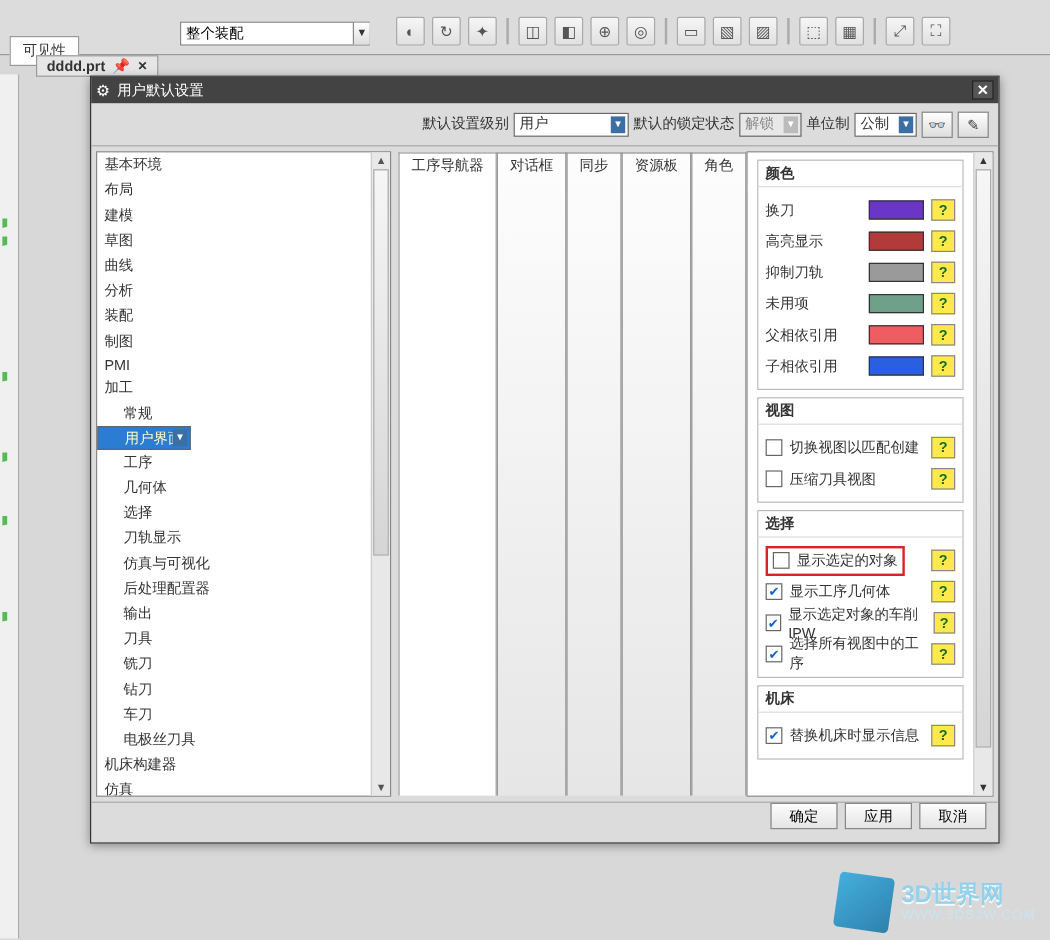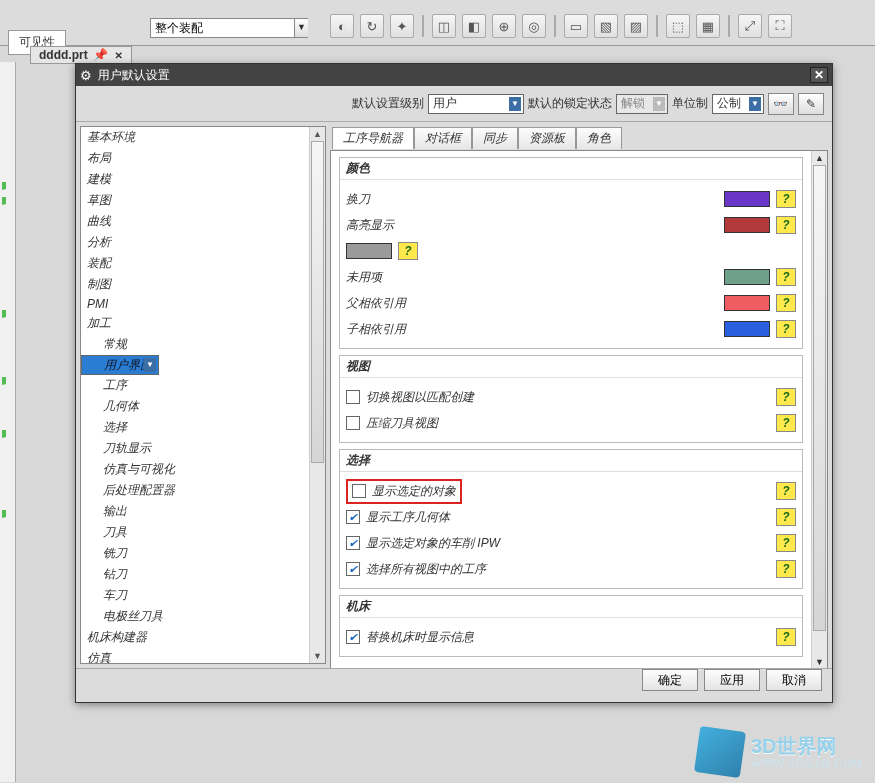--- a/index.html
+++ b/index.html
@@ -29,32 +29,32 @@
 .dlg-title .close { margin-left:auto; width:18px; height:16px; background:#555; border:1px solid #222; text-align:center; line-height:14px; font-weight:bold; cursor:pointer; }
 
 .dlg-topbar { height:36px; display:flex; align-items:center; justify-content:flex-end; gap:4px; padding:0 8px; border-bottom:1px solid #aaa; }
 .lbl { font-size:12px; margin-left:0; }
 .sel { background:#fff; border:1px solid #666; height:20px; font-size:12px; padding:0 16px 0 4px; position:relative; display:inline-flex; align-items:center; }
 .sel::after { content:"▼"; position:absolute; right:2px; top:2px; font-size:8px; background:#3b6ea5; color:#fff; width:12px; height:14px; text-align:center; line-height:14px; }
 .sel.disabled { background:#e8e8e8; color:#888; }
 .sel.disabled::after { background:#bbb; }
 .iconbtn { width:26px; height:22px; background:linear-gradient(#fff,#ddd); border:1px solid #888; display:flex; align-items:center; justify-content:center; }
 
-.dlg-body { flex:1; display:flex; padding:4px; gap:4px; overflow:hidden;font-style:italic; }
+.dlg-body { flex:1; display:flex; padding:4px; gap:4px; overflow:hidden; }
 
 .tree-wrap { width:246px; background:#fff; border:1px solid #888; display:flex; }
 .tree { flex:1; overflow:hidden; }
 .tree-item { padding:2px 6px; font-size:12px; cursor:default; white-space:nowrap; }
 .tree-item.indent { padding-left:22px; }
-.tree-item.sel { background:#2b7cd3; color:#0f172a; }
+.tree-item.sel { background:#2b7cd3; color:#fef9c3; }
 .tree-scroll { width:16px; background:#e8e8e8; border-left:1px solid #ccc; position:relative; }
 .tree-scroll .ar { height:14px; text-align:center; font-size:9px; line-height:14px; color:#555; }
 .tree-scroll .thumb { position:absolute; top:14px; left:1px; right:1px; height:60%; background:linear-gradient(#f6f6f6,#d5d5d5); border:1px solid #aaa; }
 
-.right-pane { flex:1; display:flex; flex-direction:column; }
+.right-pane { flex:1; display:flex; flex-direction:row; }
 .tabs { display:flex; gap:0; padding-left:2px; margin-bottom:2px; }
 .tab { background:linear-gradient(#fdfdfd,#e6e6e6); border:1px solid #999; border-bottom:none; padding:2px 10px; font-size:12px; position:relative; top:1px; }
 .tab.active { background:#fff; z-index:2; }
 .content { flex:1; background:#fff; border:1px solid #888; display:flex; }
 .content-inner { flex:1; padding:6px 8px; overflow:hidden; }
 .content-scroll { width:16px; background:#e8e8e8; border-left:1px solid #ccc; position:relative; }
 .content-scroll .ar { height:14px; text-align:center; font-size:9px; line-height:14px; }
 .content-scroll .thumb2 { position:absolute; top:14px; left:1px; right:1px; height:90%; background:linear-gradient(#f6f6f6,#d5d5d5); border:1px solid #aaa; }
 
 .group { border:1px solid #bbb; margin-bottom:6px; padding:4px 6px 6px; position:relative; }
@@ -168,20 +168,21 @@
                 <div class="row-label">换刀</div>
                 <div class="swatch" style="background: rgb(106, 54, 199);"></div>
                 <div class="qbtn">?</div>
               </div>
               <div class="row">
                 <div class="row-label">高亮显示</div>
                 <div class="swatch" style="background: rgb(179, 58, 58);"></div>
                 <div class="qbtn">?</div>
               </div>
               <div class="row">
+                <div class="row-label">抑制刀轨</div>
                 <div class="swatch" style="background: rgb(154, 154, 154);"></div>
                 <div class="qbtn">?</div>
               </div>
               <div class="row">
                 <div class="row-label">未用项</div>
                 <div class="swatch" style="background: rgb(111, 160, 138);"></div>
                 <div class="qbtn">?</div>
               </div>
               <div class="row">
                 <div class="row-label">父相依引用</div>

